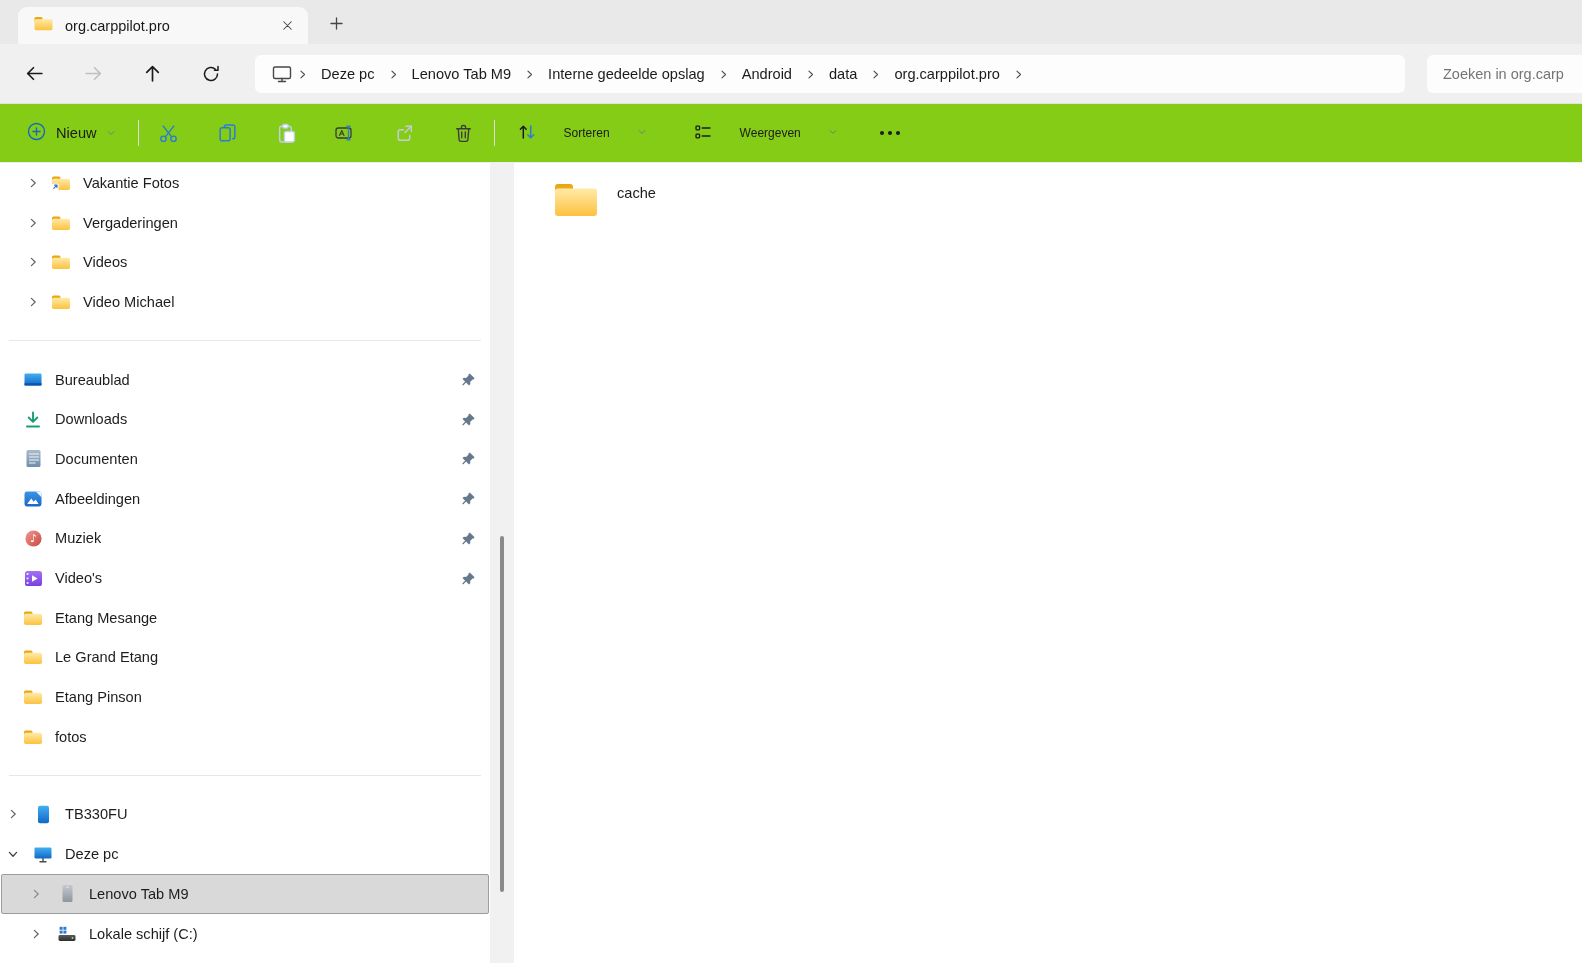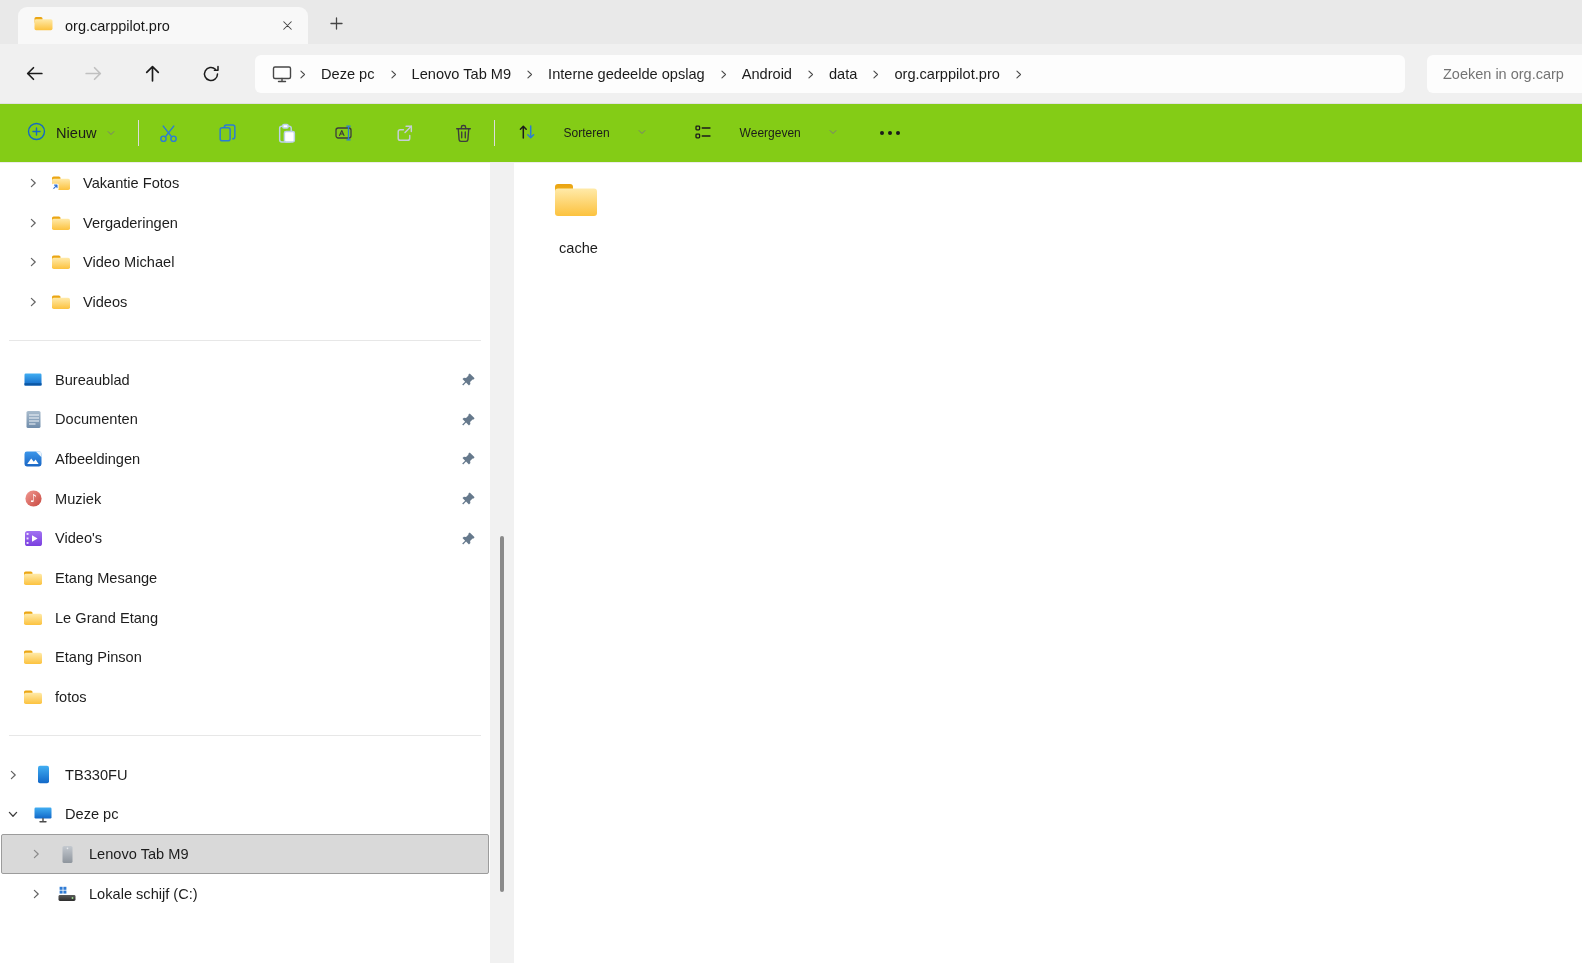--- a/index.html
+++ b/index.html
@@ -57,21 +57,21 @@
   .sdivider .line { flex:1; height:1px; background:#e7e7e7; margin:0 10px 0 8px; }
 
   .scrolltrack { position:absolute; left:490px; top:0; width:24px; height:800px; background:#f1f1f1; }
   .scrollthumb { position:absolute; left:10px; top:373px; width:4px; height:356px; background:#8a8a8a; border-radius:2px; }
 
   .content { position:absolute; left:514px; top:0; width:1068px; height:800px; background:#fff; }
   .tile { position:absolute; top:4px; width:309px; height:67px; display:flex; border:1px solid transparent; }
   .tile.sel { background:#d5d5d5; border-color:#8f8f8f; }
   .tile .fwrap { margin:13px 0 0 12px; }
   .tile .tname { margin:17px 0 0 18px; font-size:14.6px; color:#1c1c1c; }
-  .tl0 { left:26px;flex-direction:column; } .tl1 { left:335px; } .tl2 { left:644px; }
+  .tl0 { left:26px; } .tl1 { left:335px; } .tl2 { left:644px; }
 </style>
 </head>
 <body>
 
 <svg width="0" height="0" style="position:absolute">
   <defs>
     <linearGradient id="gFold" x1="0" y1="0" x2="0" y2="1">
         <stop offset="0" stop-color="#ffeaa9"></stop>
         <stop offset="1" stop-color="#fcc23e"></stop>
       </linearGradient>
@@ -340,49 +340,63 @@
           <svg width="12" height="12" viewBox="0 0 12 12">
             <path d="M4.4 2.4 L8.2 6 L4.4 9.6" fill="none" stroke="#636363" stroke-width="1.25" stroke-linecap="round" stroke-linejoin="round"></path>
           </svg>
         </span>
       <span class="sicon">
           <svg width="20" height="16" viewBox="0 0 20 16">
             <rect x="1" y="1.5" width="8.5" height="7" rx="1.6" fill="url(#gTabf)"></rect>
             <rect x="1" y="3.8" width="18" height="11.2" rx="1.8" fill="url(#gFold)"></rect>
           </svg>
         </span>
+      <span class="slabel">Videos</span>
+    </div>
+    <div class="srow ind-tree">
+      <span class="chev">
+          <svg width="12" height="12" viewBox="0 0 12 12">
+            <path d="M4.4 2.4 L8.2 6 L4.4 9.6" fill="none" stroke="#636363" stroke-width="1.25" stroke-linecap="round" stroke-linejoin="round"></path>
+          </svg>
+        </span>
+      <span class="sicon">
+          <svg width="20" height="16" viewBox="0 0 20 16">
+            <rect x="1" y="1.5" width="8.5" height="7" rx="1.6" fill="url(#gTabf)"></rect>
+            <rect x="1" y="3.8" width="18" height="11.2" rx="1.8" fill="url(#gFold)"></rect>
+          </svg>
+        </span>
       <span class="slabel">Video Michael</span>
-    </div>
-    <div class="srow ind-tree">
-      <span class="chev">
-          <svg width="12" height="12" viewBox="0 0 12 12">
-            <path d="M4.4 2.4 L8.2 6 L4.4 9.6" fill="none" stroke="#636363" stroke-width="1.25" stroke-linecap="round" stroke-linejoin="round"></path>
-          </svg>
-        </span>
-      <span class="sicon">
-          <svg width="20" height="16" viewBox="0 0 20 16">
-            <rect x="1" y="1.5" width="8.5" height="7" rx="1.6" fill="url(#gTabf)"></rect>
-            <rect x="1" y="3.8" width="18" height="11.2" rx="1.8" fill="url(#gFold)"></rect>
-          </svg>
-        </span>
-      <span class="slabel">Videos</span>
     </div>
 
     <div class="sdivider">
         <div class="line"></div>
       </div>
 
     <div class="srow ind-pin">
       <span class="sicon">
           <svg width="20" height="18" viewBox="0 0 20 18">
             <rect x="1.5" y="2.5" width="17" height="12" rx="1.2" fill="url(#gBlue)"></rect>
             <rect x="1.5" y="12.2" width="17" height="2.3" fill="#0b57a4"></rect>
           </svg>
         </span>
       <span class="slabel">Bureaublad</span>
+      <span class="pin">
+          <svg width="15" height="15" viewBox="0 0 16 16">
+            <path fill="#66798c" d="M9.3 1.5 L14.5 6.7 L13 8.2 L12.3 8 L9.7 10.6 L10 12.9 L8.5 14.4 L5.4 11.3 L2.3 14.4 L1.3 13.4 L4.4 10.3 L1.6 7.5 L3.1 6 L5.4 6.3 L8 3.7 L7.8 3 Z"></path>
+          </svg>
+        </span>
+    </div>
+    <div class="srow ind-pin">
+      <span class="sicon">
+          <svg width="20" height="19" viewBox="0 0 20 19" fill="none" stroke="#1b9e72" stroke-width="1.9" stroke-linecap="round" stroke-linejoin="round">
+            <path d="M10 2.5 v9 M5.7 7.5 L10 11.8 L14.3 7.5"></path>
+            <path d="M4 16.5 h12"></path>
+          </svg>
+        </span>
+      <span class="slabel">Downloads</span>
       <span class="pin">
           <svg width="15" height="15" viewBox="0 0 16 16">
             <path fill="#66798c" d="M9.3 1.5 L14.5 6.7 L13 8.2 L12.3 8 L9.7 10.6 L10 12.9 L8.5 14.4 L5.4 11.3 L2.3 14.4 L1.3 13.4 L4.4 10.3 L1.6 7.5 L3.1 6 L5.4 6.3 L8 3.7 L7.8 3 Z"></path>
           </svg>
         </span>
     </div>
     <div class="srow ind-pin">
       <span class="sicon">
           <svg width="17" height="19" viewBox="0 0 17 19">
             <rect x="1.5" y="1" width="14" height="17" rx="1.6" fill="url(#gDoc)"></rect>

